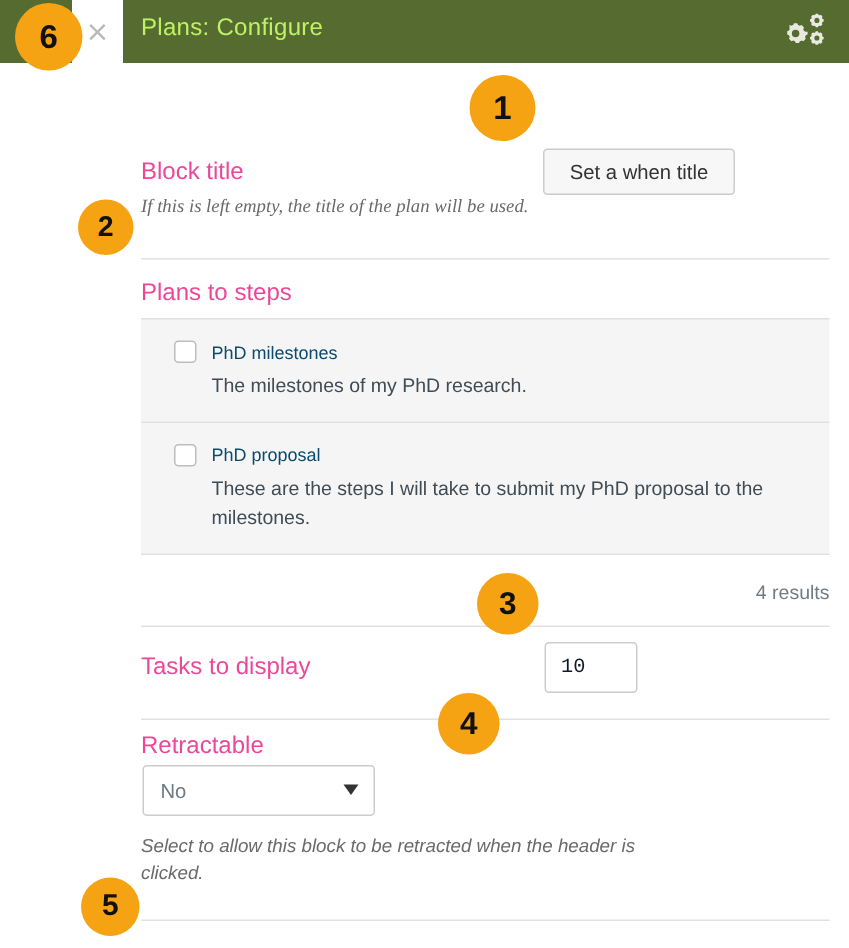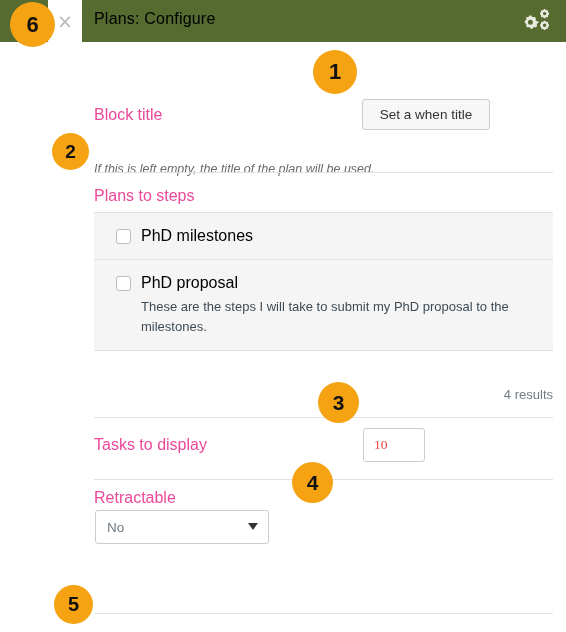--- a/index.html
+++ b/index.html
@@ -41,21 +41,21 @@
     font-size: 19px;
     line-height: 1;
     color: #b9b9b9;
     font-family: "DejaVu Sans", sans-serif;
     font-weight: 400;
   }
   .header-title {
     position: absolute;
     left: 94px; top: 10px;
     font-size: 16px;
-    color: #000000;
+    color: #bef264;
     letter-spacing: 0.2px;
     white-space: nowrap;
   }
   .header-cogs {
     position: absolute;
     right: 13px; top: 8px;
     width: 30px; height: 27px;
   }
 
   
@@ -102,32 +102,32 @@
     padding: 0;
     text-align: center;
   }
 
   
   .num-input {
     position: absolute;
     background: #ffffff;
     border: 1px solid #cccccc;
     border-radius: 3px;
-    font-family: Liberation Serif, serif;
+    font-family: Liberation Mono, monospace;
     font-size: 13.5px;
-    color: #ef4444;
+    color: #0f172a;
     padding: 0 0 0 10px;
     outline: none;
   }
 
   
   .select-wrap {
     position: absolute;
     left: 95px; top: 468px;
-    width: 174px; height: 34px;
+    width: 155px; height: 34px;
   }
   .select-box {
     width: 100%; height: 100%;
     background: #ffffff;
     border: 1px solid #cccccc;
     border-radius: 3px;
     display: flex;
     align-items: center;
     cursor: pointer;
   }
@@ -168,22 +168,22 @@
   }
   .cb {
     width: 15px; height: 15px;
     border: 1px solid #bdbdbd;
     border-radius: 3px;
     background: #ffffff;
     flex: 0 0 auto;
     cursor: pointer;
   }
   .plan-title {
-    font-size: 16px;
-    color: #000000;
+    font-size: 12px;
+    color: #0c4a6e;
   }
   .plan-desc {
     margin: 5px 0 0 25px;
     font-size: 13px;
     color: #3f4b55;
     line-height: 1.5;
     max-width: 370px;
   }
 
   .results-count {
@@ -233,33 +233,34 @@
       </svg>
     </span>
   </div>
 
   <div class="body">
 
     <div class="field-label" style="left:94px; top:64px;">Block title</div>
 
     <button class="btn" style="left:362px; top:57px; width:128px; height:31px;">Set a when title</button>
 
-    <div class="help-text" style="left:94px; top:118px; width:420px;">If this is left empty, the title of the plan will be used.</div>
+    <div class="help-text" style="left:94px; top:86px; width:420px;font-family:Liberation Serif, serif;">If this is left empty, the title of the plan will be used.</div>
 
     <div class="hr" style="top:130px;"></div>
 
     <div class="field-label" style="left:94px; top:145px;">Plans to steps</div>
 
     <div class="plan-panel">
 
       <div class="plan-item">
         <div class="plan-row">
           <span class="cb"></span>
           <span class="plan-title">PhD milestones</span>
         </div>
+        <div class="plan-desc">The milestones of my PhD research.</div>
       </div>
 
       <div class="plan-item">
         <div class="plan-row">
           <span class="cb"></span>
           <span class="plan-title">PhD proposal</span>
         </div>
         <div class="plan-desc">These are the steps I will take to submit my PhD proposal to the milestones.</div>
       </div>
 
@@ -277,20 +278,21 @@
 
     <div class="field-label" style="left:94px; top:447px;">Retractable</div>
 
     <div class="select-wrap">
       <div class="select-box">
         <span class="select-value">No</span>
       </div>
       <span class="select-arrow"></span>
     </div>
 
+    <div class="help-text" style="left:94px; top:513px; width:345px;">Select to allow this block to be retracted when the header is clicked.</div>
 
     <div class="hr" style="top:571px;"></div>
 
   </div>
 
   <div class="badge" style="left:313px; top:50px; width:44px; height:44px; font-size:22px;">1</div>
 
   <div class="badge" style="left:52px; top:133px; width:37px; height:37px; font-size:19px;">2</div>
 
   <div class="badge" style="left:318px; top:382px; width:41px; height:41px; font-size:21px;">3</div>

